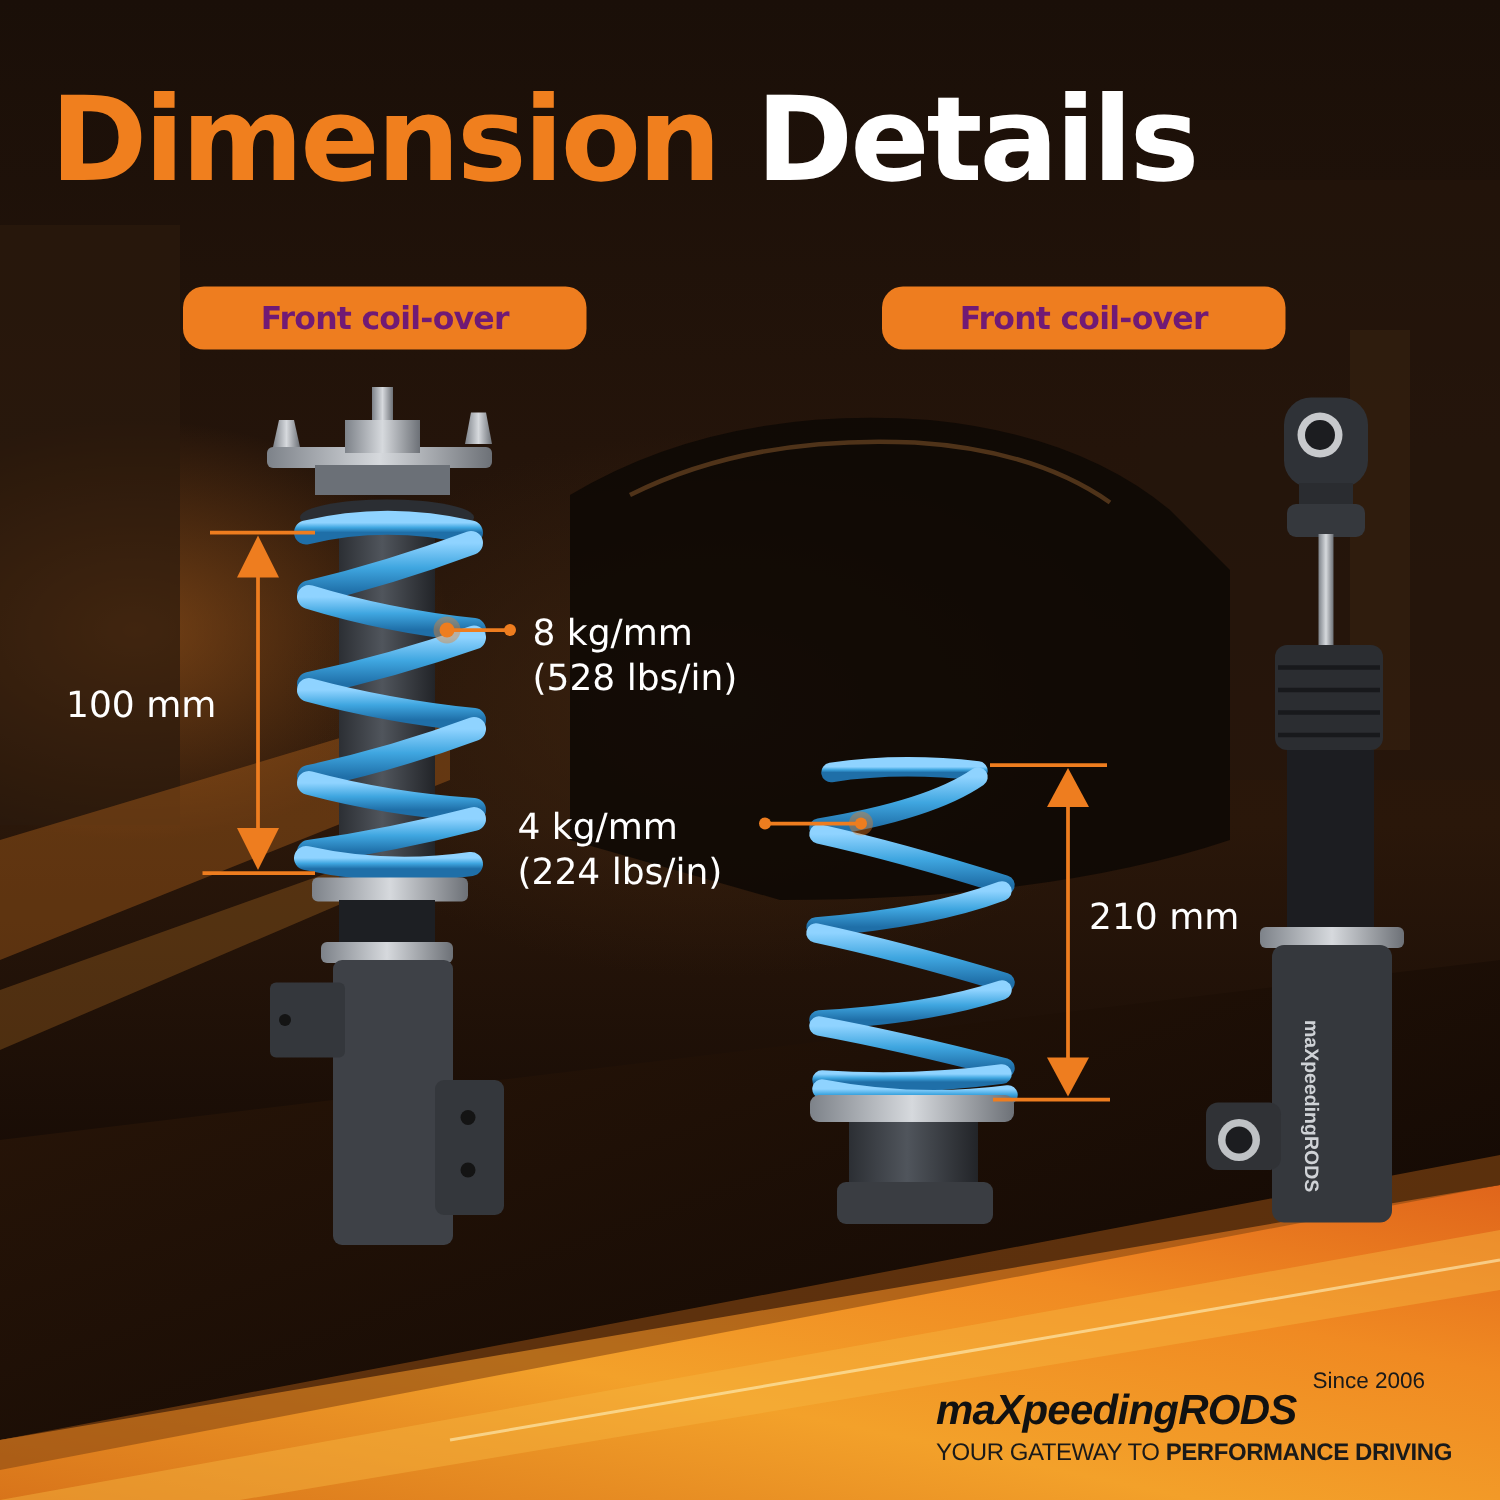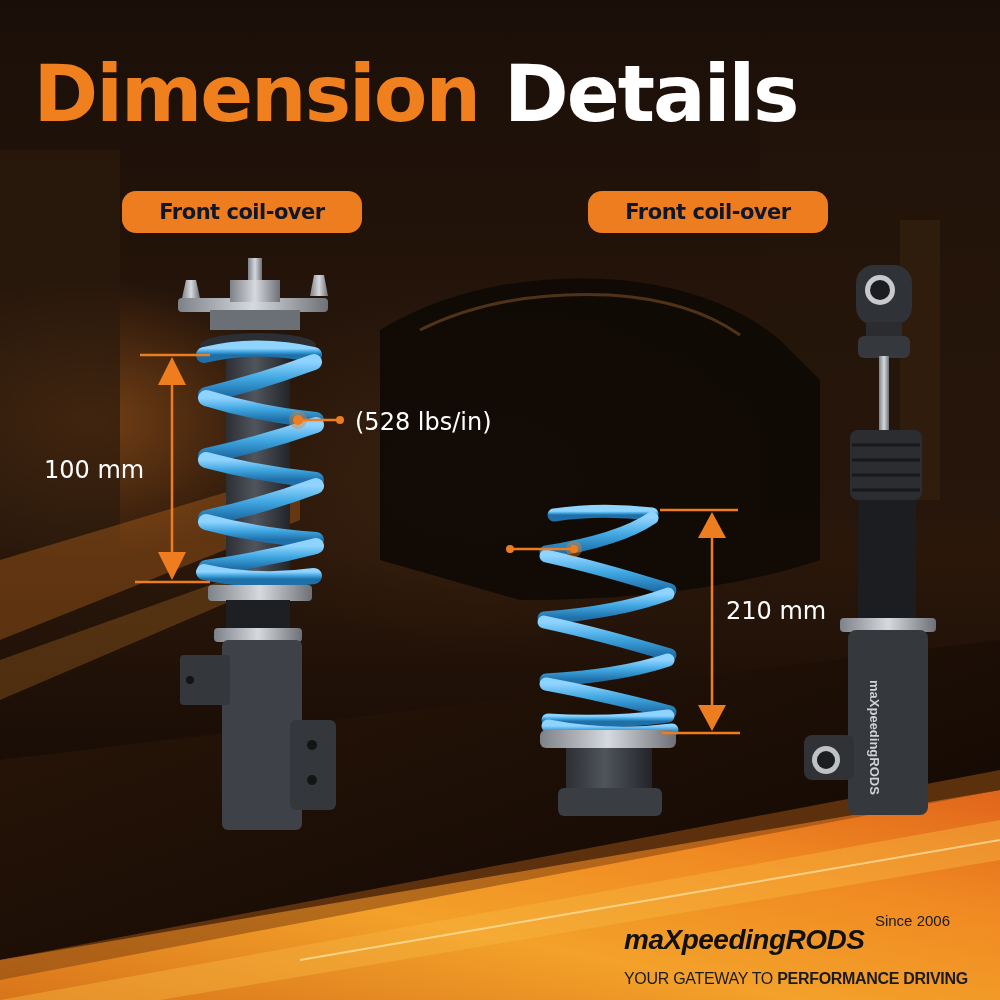--- a/index.html
+++ b/index.html
@@ -6,26 +6,26 @@
   body { width:1000px; height:1000px; overflow:hidden; background:#120a05; font-family:"DejaVu Sans", sans-serif; }
   .stage { position:relative; width:1000px; height:1000px; overflow:hidden;
     background:
       radial-gradient(ellipse 420px 260px at 480px 470px, rgba(60,35,15,0.9), rgba(0,0,0,0) 70%),
       radial-gradient(ellipse 300px 200px at 90px 420px, rgba(180,100,30,0.55), rgba(0,0,0,0) 70%),
       linear-gradient(180deg, #1a0f08 0%, #24140a 30%, #2a170a 55%, #160b05 80%, #0f0703 100%);
   }
   .title { position:absolute; top:55px; left:0; width:831px; text-align:center; font-family:"DejaVu Sans", sans-serif; font-weight:bold; font-size:78px; letter-spacing:-2px; line-height:1; }
   .title .a { color:#f07f1e; }
   .title .b { color:#ffffff; }
-  .pill { position:absolute; top:191px; height:42px; width:240px; background:#ee7d1f; border-radius:14px; color:#0f172a; font-weight:bold; font-size:21px; display:flex; align-items:center; justify-content:center; letter-spacing:-0.5px; }
+  .pill { position:absolute; top:191px; height:42px; width:269px; background:#ee7d1f; border-radius:14px; color:#701a75; font-weight:bold; font-size:21px; display:flex; align-items:center; justify-content:center; letter-spacing:-0.5px; }
   .label { position:absolute; color:#ffffff; font-size:24px; line-height:1.25; font-family:"DejaVu Sans", sans-serif; }
   .logo { position:absolute; left:620px; top:912px; width:360px; height:70px;text-align:right; }
   .logo .since { position:absolute; right:30px; top:0; font-size:15px; color:#1a1a1a; font-family:"Liberation Sans", sans-serif; }
   .logo .brand { position:absolute; left:4px; top:12px; font-family:"Liberation Sans", sans-serif; font-weight:bold; font-style:italic; font-size:28px; color:#111; letter-spacing:-0.5px; }
-  .logo .tag { position:absolute; left:4px; top:48px; font-family:"Liberation Sans", sans-serif; font-size:16px; color:#1a1a1a; letter-spacing:-0.3px; white-space:nowrap;margin-top:10px; }
+  .logo .tag { position:absolute; left:4px; top:48px; font-family:"Liberation Sans", sans-serif; font-size:16px; color:#1a1a1a; letter-spacing:-0.3px; white-space:nowrap; }
   .logo .tag b { font-weight:bold; }
 </style>
 </head>
 <body>
 
 <div class="stage">
 
   <svg style="position:absolute;left:0;top:0" width="1000" height="1000">
     <defs>
       <linearGradient id="floor" x1="0" y1="0" x2="1" y2="1">
@@ -181,21 +181,26 @@
   <div class="title">
     <span class="a">Dimension</span>
     <span class="b">Details</span>
   </div>
 
   <div class="pill" style="left:122px;">Front coil-over</div>
   <div class="pill" style="left:588px;">Front coil-over</div>
 
   <div class="label" style="left:44px; top:455px;">100 mm</div>
   <div class="label" style="left:355px; top:407px;">
+    <div>8 kg/mm</div>
     <div>(528 lbs/in)</div>
+  </div>
+  <div class="label" style="left:345px; top:536px;">
+    <div>4 kg/mm</div>
+    <div>(224 lbs/in)</div>
   </div>
   <div class="label" style="left:726px; top:596px;">210 mm</div>
 
   <div class="logo">
     <span class="since">Since 2006</span>
     <span class="brand">maXpeedingRODS</span>
     <span class="tag"><span>YOUR GATEWAY TO </span><b>PERFORMANCE DRIVING</b></span>
   </div>
 </div>
 

